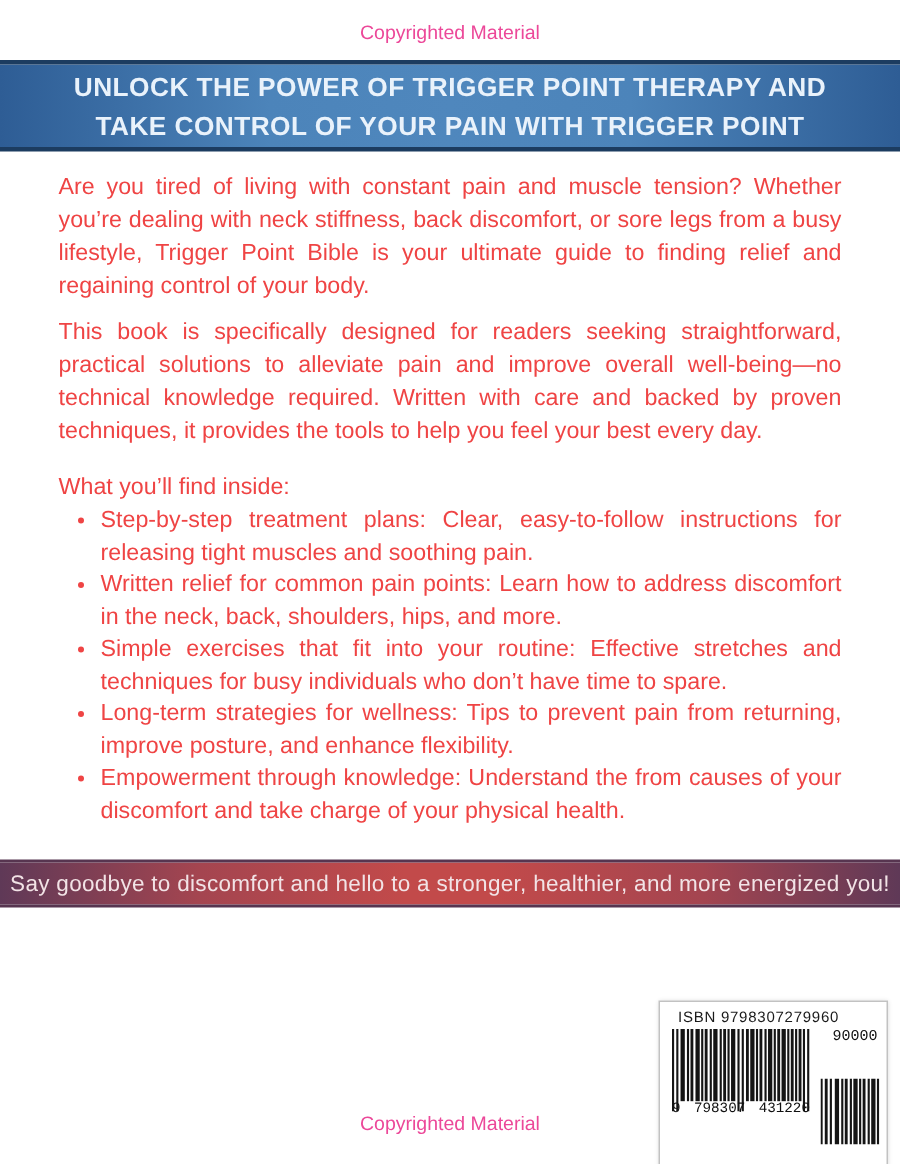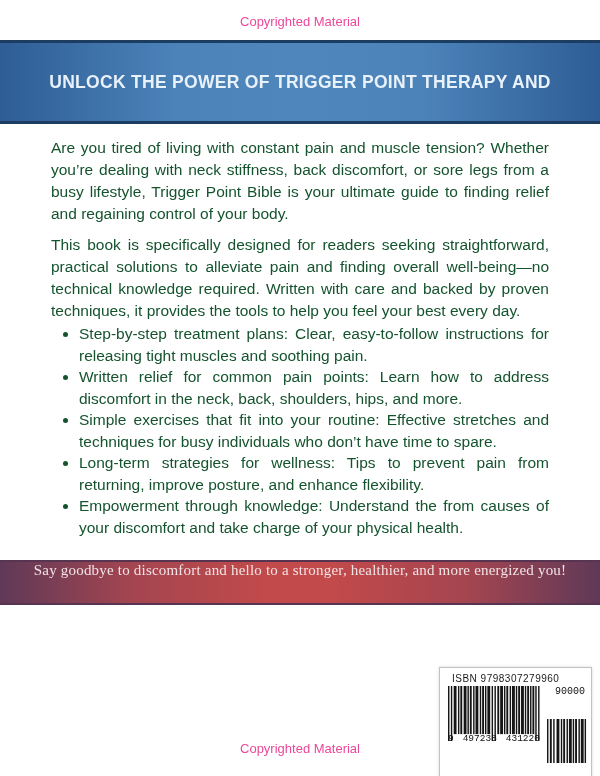--- a/index.html
+++ b/index.html
@@ -17,39 +17,39 @@
     line-height: 15px;
   }
   .copyright-top { padding-top: 14px; }
   .copyright-bottom {
     position: absolute;
     top: 741px; left: 0;
     width: 100%;
   }
   .header-banner {
     margin-top: 11px;
-    height: 84px;
+    height: 61px;
     background: linear-gradient(90deg, #2e5d95 0%, #4c84ba 30%, #4f87bd 50%, #4c84ba 70%, #2e5d95 100%);
     border-top: 3px solid #1c3c60;
     border-bottom: 3px solid #1c3c60;
     display: flex;
     flex-direction: column;
     justify-content: center;
     text-align: center;
   }
   .header-line {
     color: #e9f2fb;
     font-weight: bold;
     font-size: 17.5px;
     line-height: 26px;
     letter-spacing: 0.3px;
   }
   .blurb {
-    padding: 0 51px;
-    color: #14532d;
+    padding: 0 39px;
+    color: #ef4444;
     font-size: 15.5px;
   }
   .blurb p {
     text-align: justify;
     line-height: 22px;
   }
   .para-1 { margin-top: 13px; }
   .para-2 { margin-top: 9px; }
   .list-intro {
     margin-top: 15px;
@@ -58,27 +58,27 @@
   ul.benefits {
     margin: 1px 0 0 0;
     padding-left: 28px;
   }
   ul.benefits li {
     text-align: justify;
     line-height: 21.5px;
   }
   .tagline-banner {
     margin-top: 22px;
-    height: 45px;
+    height: 32px;
     background: linear-gradient(90deg, #5f3957 0%, #a44550 22%, #c24a4a 45%, #c24a4a 55%, #a44550 78%, #5f3957 100%);
     border-top: 2px solid #573550;
     border-bottom: 2px solid #573550;
     display: flex;
+    align-items: center;
     justify-content: center;
-    font-family: Liberation Serif, serif;
   }
   .tagline-text {
     color: #f2e3e6;
     font-size: 15px;
     letter-spacing: 0.2px;
   }
   .barcode-box {
     position: absolute;
     left: 439px; top: 667px;
     width: 153px; height: 124px;
@@ -128,25 +128,27 @@
   }
   .addon-bars { display: block; width: 40px; height: 44px; margin-top: 1px; }
 </style>
 </head>
 <body>
 
 <div class="copyright copyright-top">Copyrighted Material</div>
 
 <div class="header-banner">
   <div class="header-line">UNLOCK THE POWER OF TRIGGER POINT THERAPY AND</div>
+  <div class="header-line">TAKE CONTROL OF YOUR PAIN WITH TRIGGER POINT</div>
 </div>
 
 <div class="blurb">
   <p class="para-1">Are you tired of living with constant pain and muscle tension? Whether you’re dealing with neck stiffness, back discomfort, or sore legs from a busy lifestyle, Trigger Point Bible is your ultimate guide to finding relief and regaining control of your body.</p>
-  <p class="para-2">This book is specifically designed for readers seeking straightforward, practical solutions to alleviate pain and finding overall well-being—no technical knowledge required. Written with care and backed by proven techniques, it provides the tools to help you feel your best every day.</p>
+  <p class="para-2">This book is specifically designed for readers seeking straightforward, practical solutions to alleviate pain and improve overall well-being—no technical knowledge required. Written with care and backed by proven techniques, it provides the tools to help you feel your best every day.</p>
+  <div class="list-intro">What you’ll find inside:</div>
   <ul class="benefits">
     <li>Step-by-step treatment plans: Clear, easy-to-follow instructions for releasing tight muscles and soothing pain.</li>
     <li>Written relief for common pain points: Learn how to address discomfort in the neck, back, shoulders, hips, and more.</li>
     <li>Simple exercises that fit into your routine: Effective stretches and techniques for busy individuals who don’t have time to spare.</li>
     <li>Long-term strategies for wellness: Tips to prevent pain from returning, improve posture, and enhance flexibility.</li>
     <li>Empowerment through knowledge: Understand the from causes of your discomfort and take charge of your physical health.</li>
   </ul>
 </div>
 
 <div class="tagline-banner">
@@ -187,21 +189,21 @@
           <rect x="81" y="0" width="1.5" height="49"></rect>
           <rect x="83.5" y="0" width="2" height="49"></rect>
           <rect x="86.5" y="0" width="1.5" height="49"></rect>
           <rect x="89" y="0" width="2" height="49"></rect>
           <rect x="92" y="0" width="1.5" height="56"></rect>
           <rect x="95" y="0" width="1.5" height="56"></rect>
         </g>
       </svg>
       <div class="barcode-digits">
         <span>9</span>
-        <span>497238</span>
+        <span>798307</span>
         <span>431220</span>
       </div>
     </div>
     <div class="addon-code">
       <div class="addon-price">90000</div>
       <svg class="addon-bars" viewBox="0 0 42 40" preserveAspectRatio="none" aria-hidden="true">
         <g fill="#151515">
           <rect x="0" y="0" width="1.5" height="40"></rect>
           <rect x="3" y="0" width="2" height="40"></rect>
           <rect x="6.5" y="0" width="1.5" height="40"></rect>

